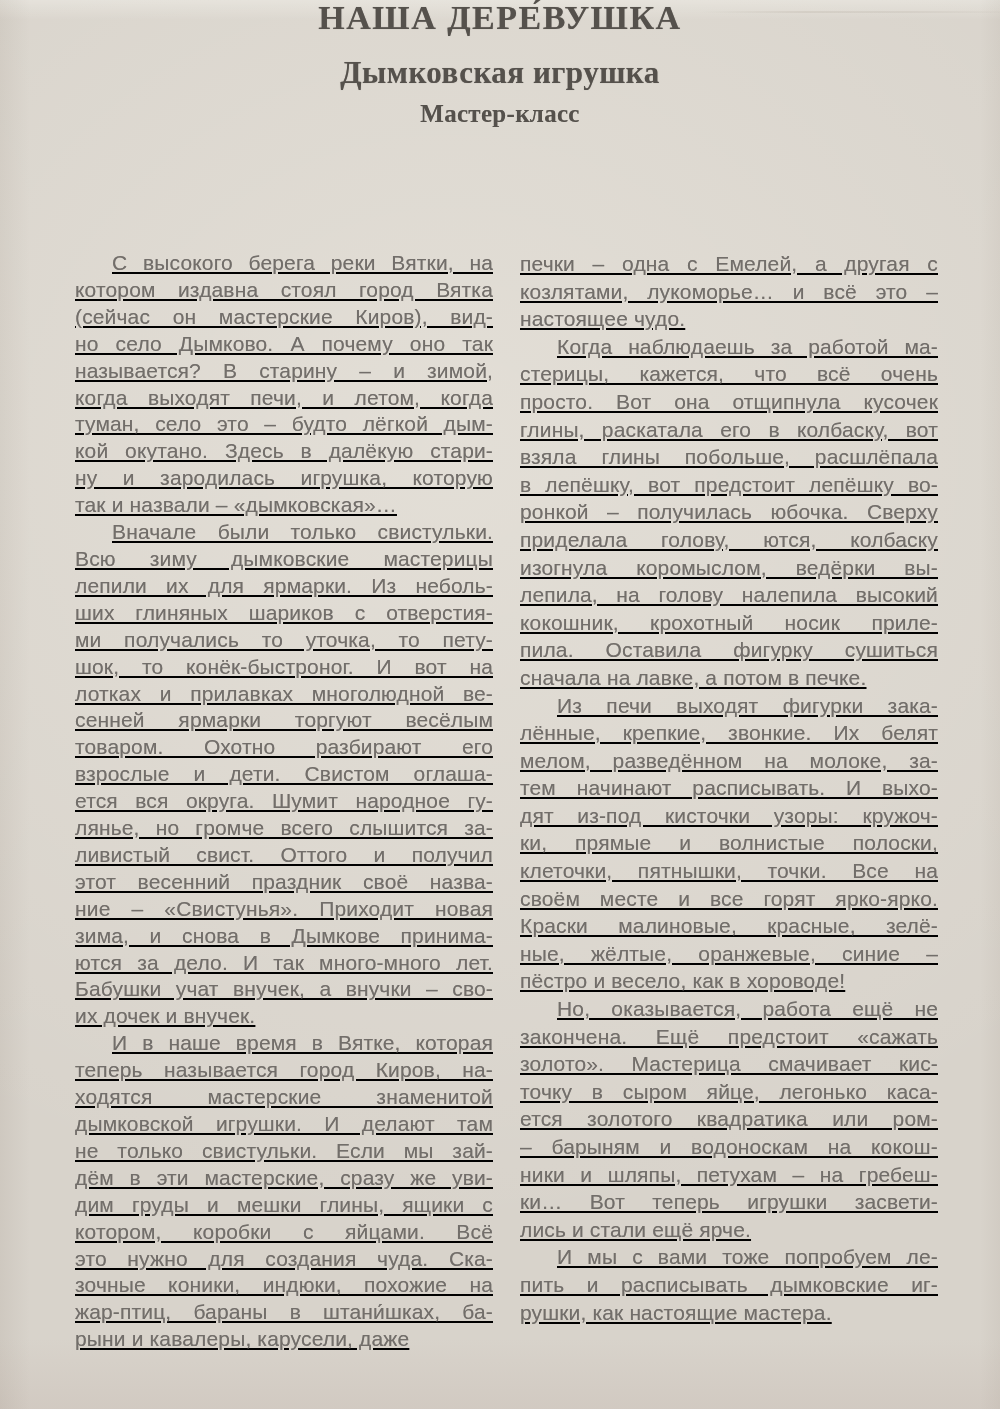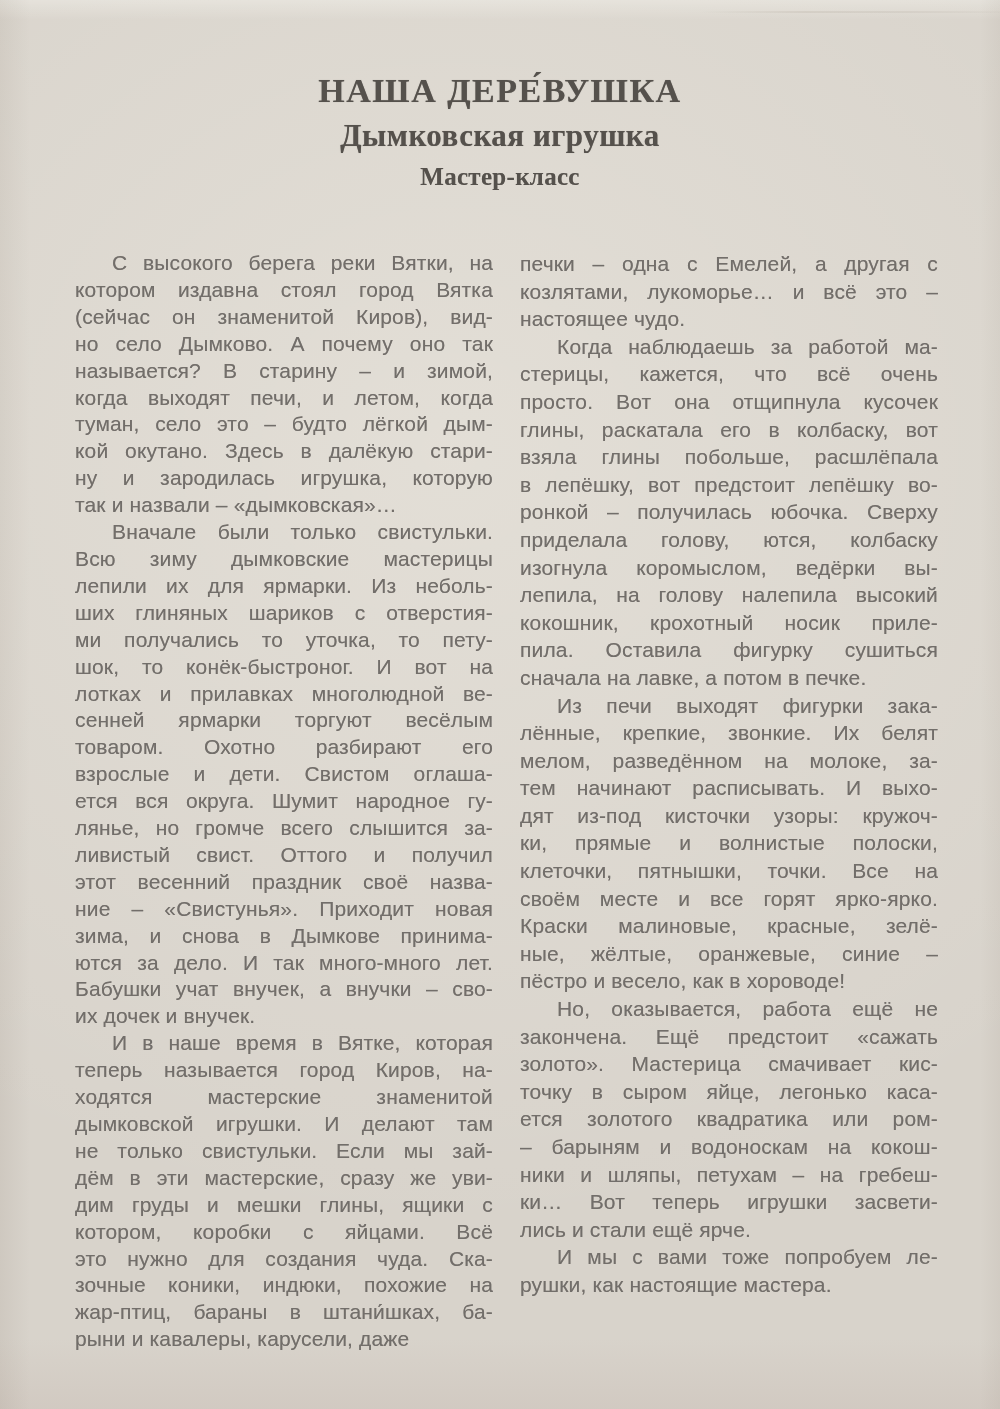--- a/index.html
+++ b/index.html
@@ -20,38 +20,37 @@
   }
   .scan-line{
     position:absolute;top:11px;right:0;width:300px;height:2px;
     background:linear-gradient(to right, rgba(140,125,110,0), rgba(150,138,122,0.28) 35%, rgba(168,158,146,0.30) 70%, rgba(140,125,110,0.05));
     opacity:.55;
     pointer-events:none;
   }
   header{
     box-sizing:border-box;
     height:250px;
-    padding-top:73px;
     text-align:center;
     color:#55514c;
     font-family:"Liberation Serif", serif;
   }
   h1{margin:0;font-size:34px;line-height:36px;font-weight:bold;letter-spacing:1.5px;
      text-shadow:0 0 0.7px rgba(85,81,76,0.55);}
-  h2{margin:10px 0 0 0;font-size:31px;line-height:34px;font-weight:bold;letter-spacing:0.5px;
+  h2{margin:20px 0 0 0;font-size:31px;line-height:34px;font-weight:bold;letter-spacing:0.5px;
      text-shadow:0 0 0.7px rgba(85,81,76,0.55);}
   h3{margin:10px 0 2px 0;font-size:25px;line-height:28px;font-weight:bold;letter-spacing:0.3px;
      text-shadow:0 0 0.6px rgba(85,81,76,0.5);}
   .columns{
     display:flex;
     gap:27px;
     margin-left:75px;
     width:863px;
   }
-  .col{width:418px;}
+  .col{width:418px;text-decoration:underline;}
   .line{
     font-size:21px;
     color:#726e6a;
     letter-spacing:0.15px;
     text-align:justify;
     text-align-last:justify;
     white-space:normal;
     text-shadow:0 0 0.6px rgba(114,110,106,0.55);
   }
   .col-left .line{line-height:26.9px;}
@@ -70,21 +69,21 @@
     <h1>НАША ДЕРЕ́ВУШКА</h1>
     <h2>Дымковская игрушка</h2>
     <h3>Мастер-класс</h3>
   </header>
 
   <main class="columns">
     <section class="col col-left">
         <div class="para">
           <div class="line indent">С высокого берега реки Вятки, на</div>
           <div class="line">котором издавна стоял город Вятка</div>
-          <div class="line">(сейчас он знаменитой Киров), вид-</div>
+          <div class="line">(сейчас он мастерские Киров), вид-</div>
           <div class="line">но село Дымково. А почему оно так</div>
           <div class="line">называется? В старину – и зимой,</div>
           <div class="line">когда выходят печи, и летом, когда</div>
           <div class="line">туман, село это – будто лёгкой дым-</div>
           <div class="line">кой окутано. Здесь в далёкую стари-</div>
           <div class="line">ну и зародилась игрушка, которую</div>
           <div class="line para-end">так и назвали – «дымковская»…</div>
         </div>
         <div class="para">
           <div class="line indent">Вначале были только свистульки.</div>
@@ -162,17 +161,18 @@
           <div class="line">золото». Мастерица смачивает кис-</div>
           <div class="line">точку в сыром яйце, легонько каса-</div>
           <div class="line">ется золотого квадратика или ром-</div>
           <div class="line">– барыням и водоноскам на кокош-</div>
           <div class="line">ники и шляпы, петухам – на гребеш-</div>
           <div class="line">ки… Вот теперь игрушки засвети-</div>
           <div class="line para-end">лись и стали ещё ярче.</div>
         </div>
         <div class="para">
           <div class="line indent">И мы с вами тоже попробуем ле-</div>
+          <div class="line">пить и расписывать дымковские иг-</div>
           <div class="line para-end">рушки, как настоящие мастера.</div>
         </div>
       </section>
   </main>
 </div>
 
 </body></html>

